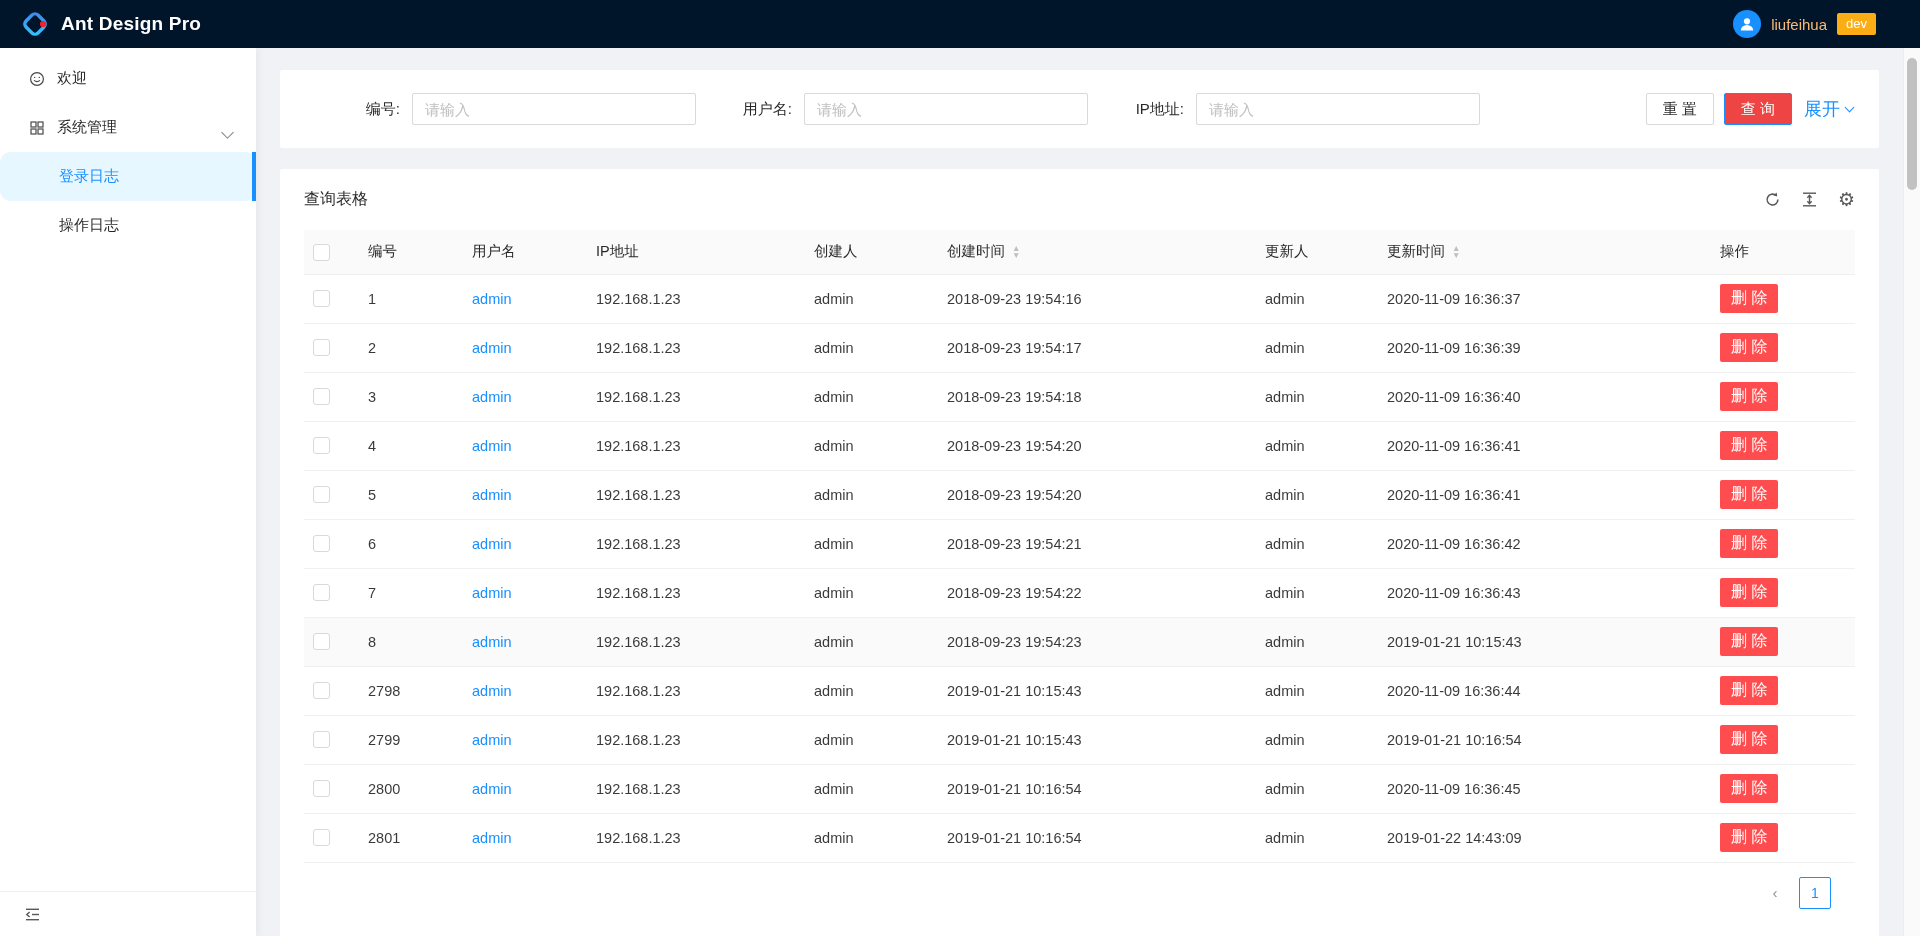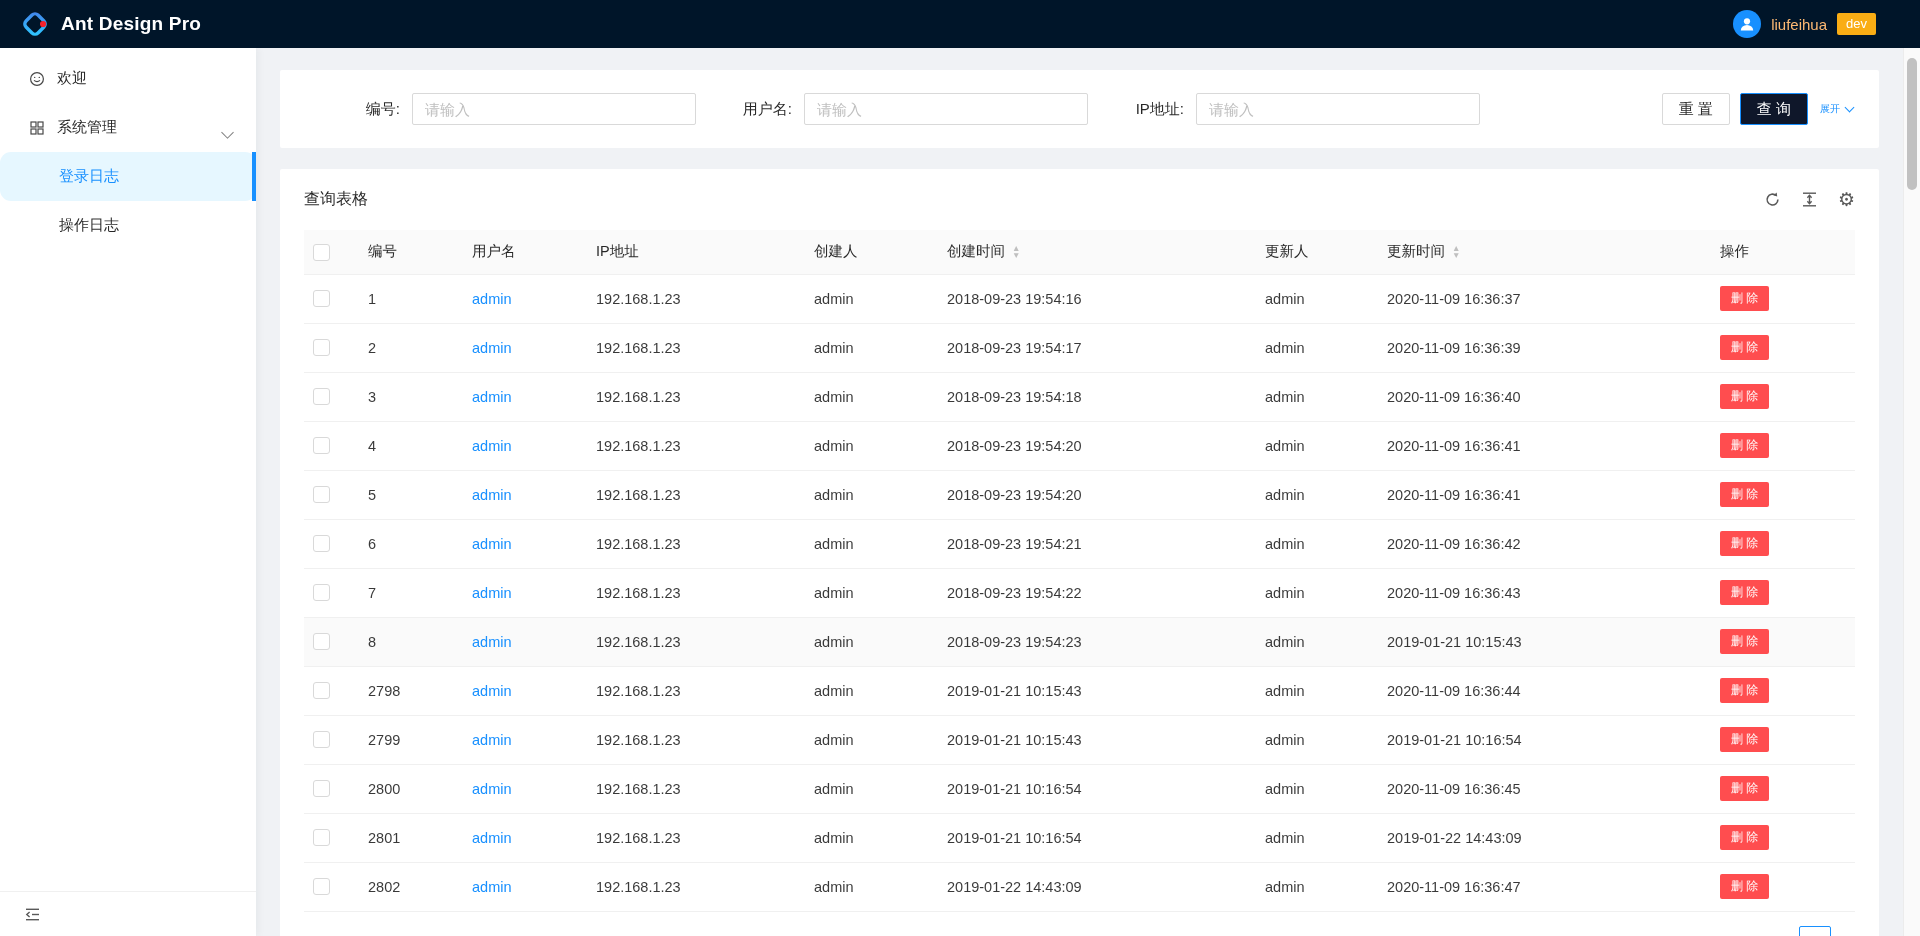--- a/index.html
+++ b/index.html
@@ -47,22 +47,22 @@
   .filter-field { display:flex; align-items:center; width:392px; }
   .filter-field label { flex:0 0 108px; text-align:right; padding-right:12px; font-size:15px; color:rgba(0,0,0,.85); }
   .filter-field input { flex:1; min-width:0; height:32px; border:1px solid #d9d9d9; border-radius:2px;
     padding:0 12px; font-size:15px; outline:none; color:rgba(0,0,0,.85); background:#fff;
     font-family:"Liberation Sans","DejaVu Sans",sans-serif; }
   .filter-field input::placeholder { color:#bfbfbf; }
   .filter-actions { margin-left:auto; display:flex; align-items:center; gap:10px; }
   .btn { height:32px; padding:0 16px; border-radius:2px; font-size:15px; cursor:pointer;
     border:1px solid #d9d9d9; background:#fff; color:rgba(0,0,0,.85);
     font-family:"Liberation Sans","DejaVu Sans",sans-serif; }
-  .btn-primary { background:#0f172a; border-color:#1890ff; color:#fff; }
-  .link-btn { color:#1890ff; background:none; border:none; font-size:10px;
+  .btn-primary { background:#ef4444; border-color:#1890ff; color:#fff; }
+  .link-btn { color:#1890ff; background:none; border:none; font-size:18px;
     display:inline-flex; align-items:center; gap:6px; cursor:pointer; padding:0 2px;
     font-family:"Liberation Sans","DejaVu Sans",sans-serif; }
   .link-btn .chev { border-color:#1890ff; width:7px; height:7px; margin-top:-3px; }
 
   .table-card { margin-top:21px; height:1100px; }
   .table-toolbar { display:flex; align-items:center; justify-content:space-between; padding:20px 24px; }
   .table-title { font-size:16px; font-weight:500; }
   .toolbar-icons { display:flex; align-items:center; gap:20px; color:#595959; }
   .tb-icon { cursor:pointer; display:inline-flex; align-items:center; }
   .gear { font-size:19px; line-height:17px; font-family:"DejaVu Sans",sans-serif; }
@@ -71,21 +71,21 @@
   table { width:100%; border-collapse:collapse; table-layout:fixed; font-size:14.5px; }
   thead th { background:#fafafa; font-weight:500; text-align:left; padding:0 16px; height:44px;
     border-bottom:1px solid #f0f0f0; color:rgba(0,0,0,.85); }
   tbody td { padding:0 16px; height:49px; border-bottom:1px solid #f0f0f0; color:rgba(0,0,0,.78);
     white-space:nowrap; overflow:hidden; }
   tr.highlighted td { background:#fafafa; }
   .th-check, .cell-check { text-align:left; padding-left:9px !important; padding-right:8px !important; }
   .checkbox { display:inline-block; width:17px; height:17px; border:1.4px solid #d9d9d9; border-radius:3px;
     background:#fff; vertical-align:middle; cursor:pointer; }
   .link { color:#1890ff; text-decoration:none; cursor:pointer; }
-  .btn-danger { background:#ff4d4f; color:#fff; border:none; border-radius:2px; font-size:12px;
+  .btn-danger { background:#ff4d4f; color:#fff; border:none; border-radius:2px; font-size:16px;
     padding:4px 11px; cursor:pointer; font-family:"Liberation Sans","DejaVu Sans",sans-serif; }
   .th-flex { display:inline-flex; align-items:center; gap:7px; }
   .sorter { display:inline-flex; flex-direction:column; font-size:8.5px; line-height:7px; color:#bfbfbf; }
 
   .pagination { display:flex; justify-content:flex-end; align-items:center; gap:8px; margin:14px 24px; }
   .page-arrow { min-width:32px; height:32px; line-height:30px; text-align:center; border:none; background:none;
     color:rgba(0,0,0,.45); font-size:15px; cursor:pointer; }
   .page-item { min-width:32px; height:32px; line-height:30px; text-align:center; border:1px solid #d9d9d9;
     border-radius:2px; background:#fff; font-size:14px; color:rgba(0,0,0,.65); cursor:pointer; }
   .page-item.active { border-color:#1890ff; color:#1890ff; font-weight:500; }
@@ -479,37 +479,20 @@
     <td>192.168.1.23</td>
     <td>admin</td>
     <td>2019-01-21 10:16:54</td>
     <td>admin</td>
     <td>2019-01-22 14:43:09</td>
     <td>
       <button class="btn-danger">删 除</button>
     </td>
   </tr>
 
-  <tr>
-    <td class="cell-check">
-      <span class="checkbox"></span>
-    </td>
-    <td>2802</td>
-    <td>
-      <a class="link">admin</a>
-    </td>
-    <td>192.168.1.23</td>
-    <td>admin</td>
-    <td>2019-01-22 14:43:09</td>
-    <td>admin</td>
-    <td>2020-11-09 16:36:47</td>
-    <td>
-      <button class="btn-danger">删 除</button>
-    </td>
-  </tr>
 </tbody>
       </table>
 
       <div class="pagination">
         <button class="page-arrow">‹</button>
         <button class="page-item active">1</button>
       </div>
     </div>
   </section>
 </main>

